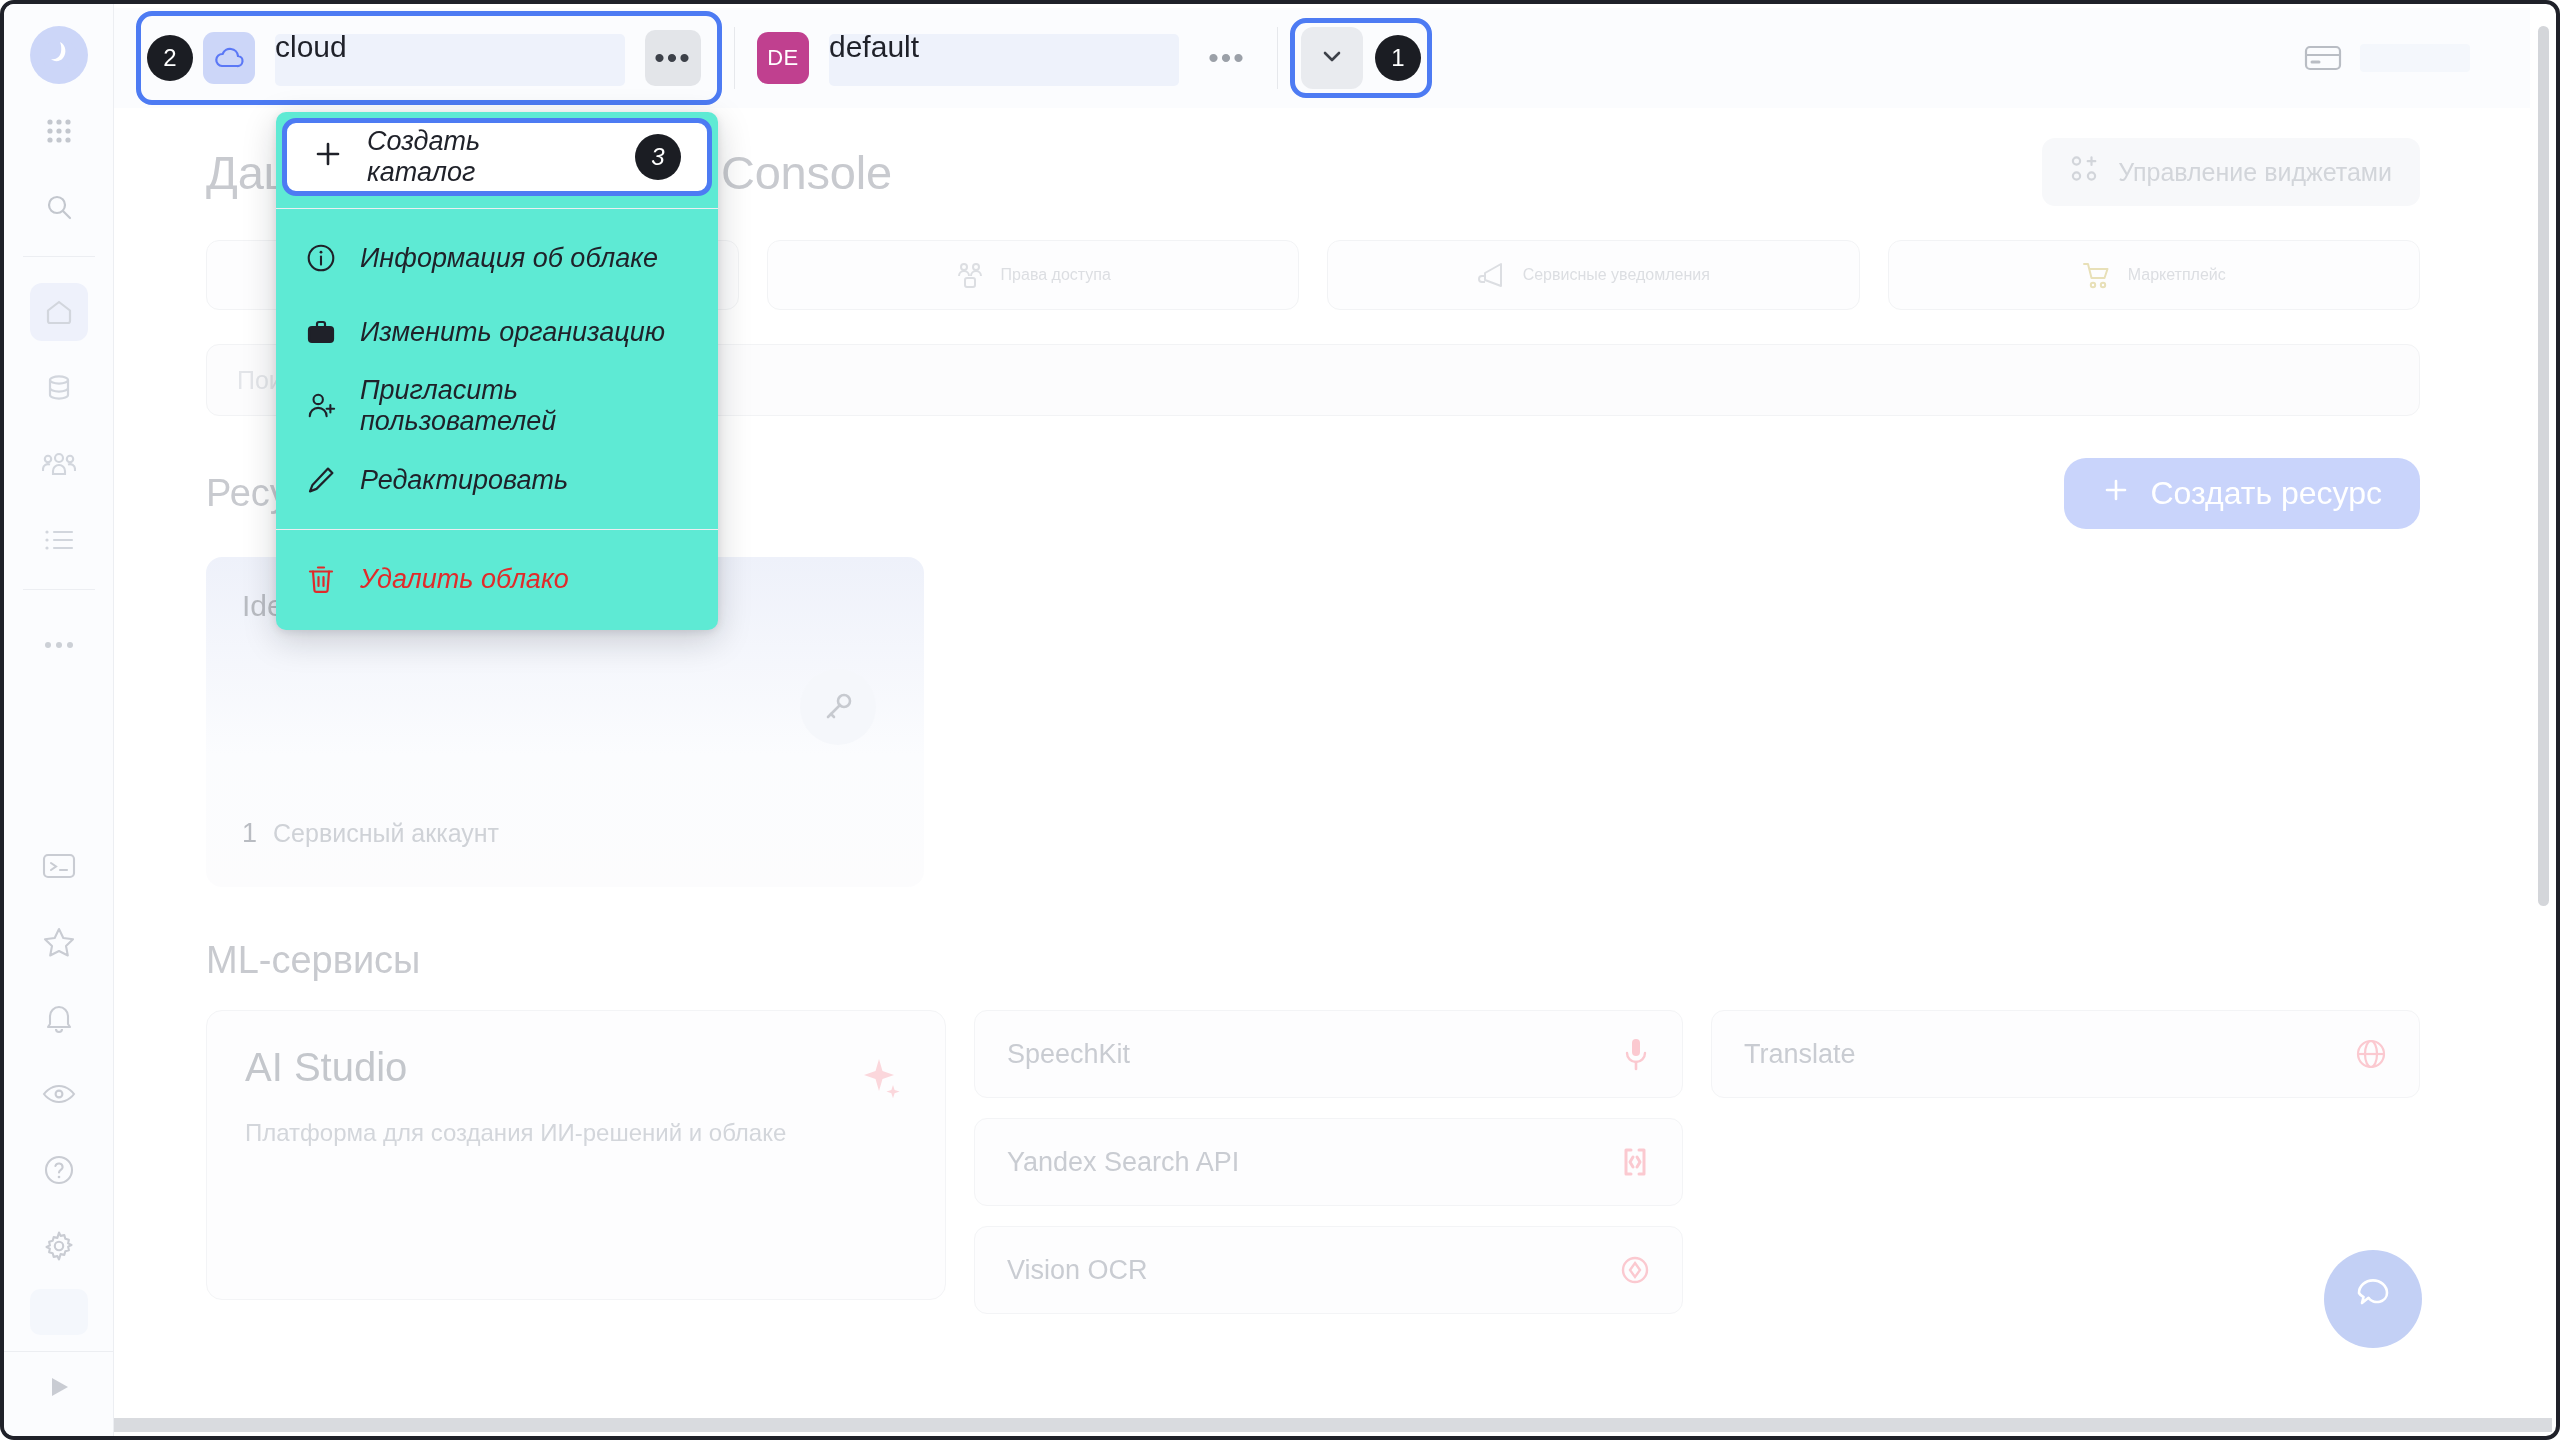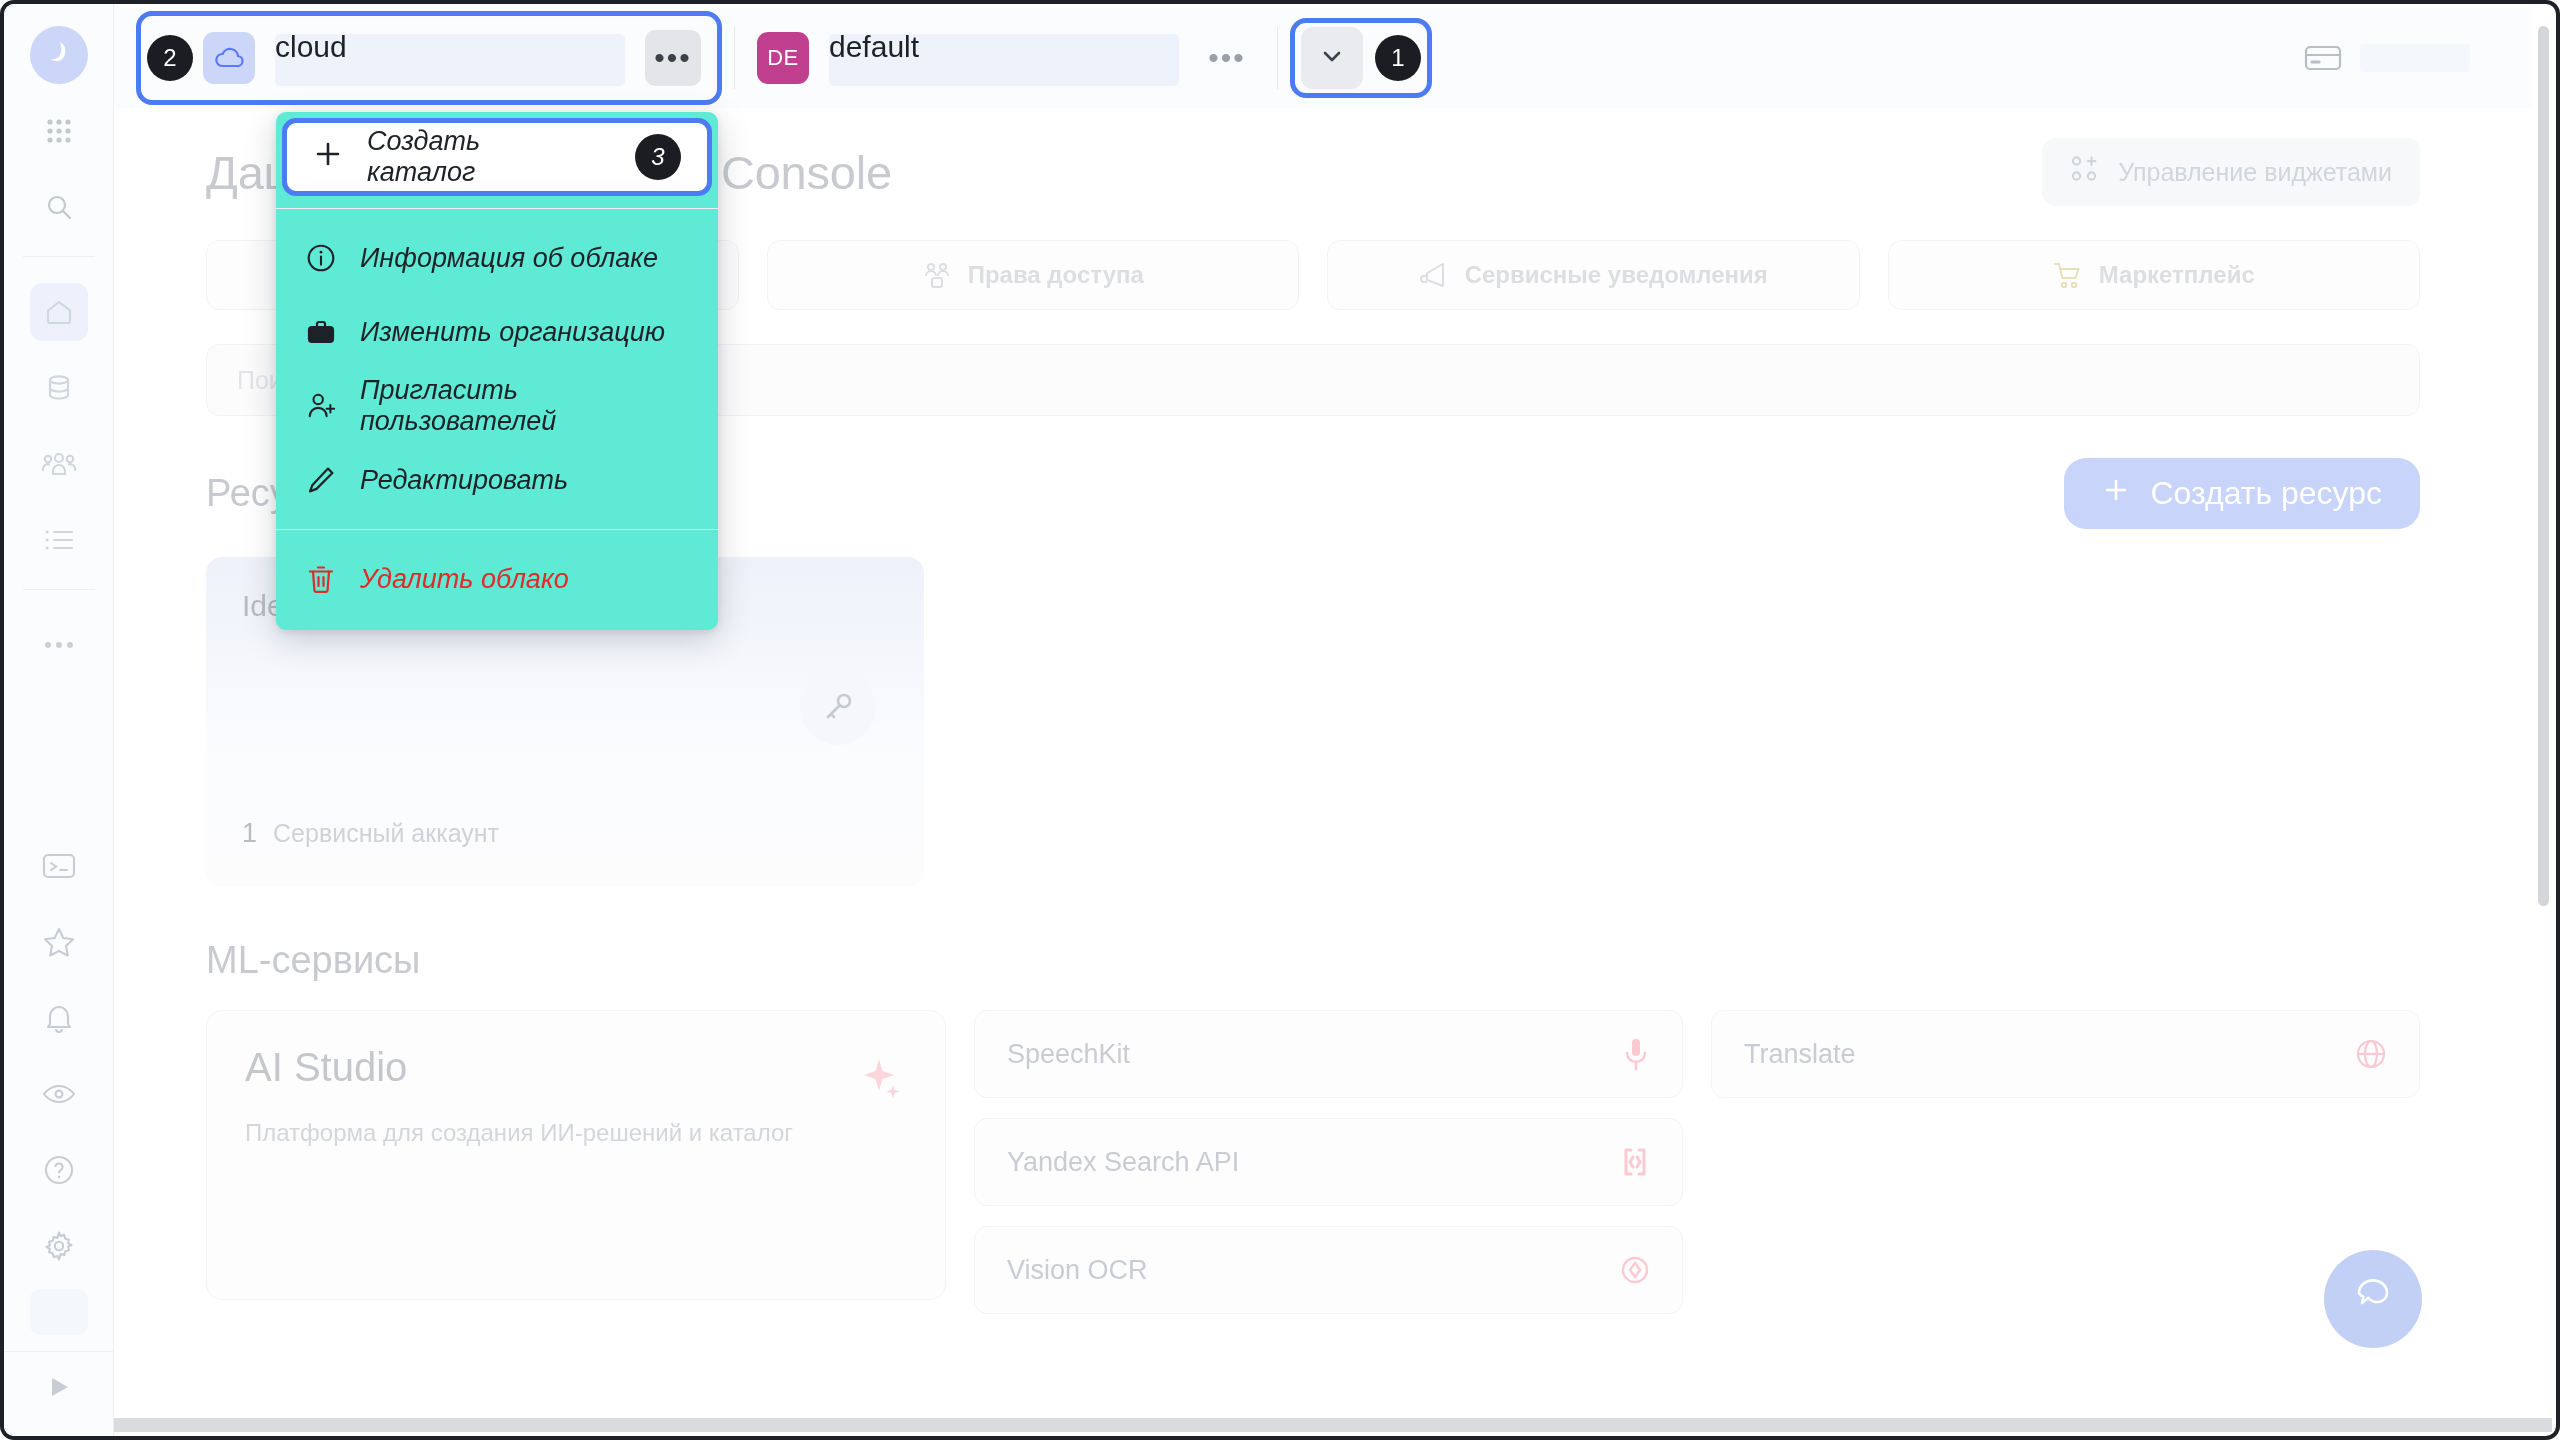--- a/index.html
+++ b/index.html
@@ -254,22 +254,21 @@
     flex: 1 1 0;
     height: 70px;
     background: #fdfdfe;
     border: 1px solid #f2f3f5;
     border-radius: 13px;
     display: flex;
     align-items: center;
     justify-content: center;
     gap: 16px;
     color: #dcdee2;
-    font-size: 24px;
-    font-weight: bold;
+    font-size: 16px;
   }
   .tab .tic { display: flex; }
 
   .searchrow { padding: 34px 110px 0 92px; }
   .searchbox {
     height: 72px;
     background: #fcfcfd;
     border: 1px solid #f2f3f5;
     border-radius: 13px;
     display: flex;
@@ -753,21 +752,21 @@
     </div>
 
     <div class="ml-head">
       <h2 class="ml-title">ML-сервисы</h2>
     </div>
 
     <div class="ml-grid">
 
       <div class="ai-studio">
         <div class="ai-title">AI Studio</div>
-        <div class="ai-desc">Платформа для создания ИИ-решений и каталог</div>
+        <div class="ai-desc">Платформа для создания ИИ-решений и облаке</div>
         <span class="ai-spark">
           <svg width="40" height="44" viewBox="0 0 40 44" fill="#fbd7dc">
             <path d="M16 2 19.5 14 31 18 19.5 22 16 34 12.5 22 1 18 12.5 14z"></path>
             <path d="M30 28l1.6 5 5 1.6-5 1.6-1.6 5-1.6-5-5-1.6 5-1.6z"></path>
           </svg>
         </span>
       </div>
 
       <div class="ml-col">
         <div class="ml-tile">

